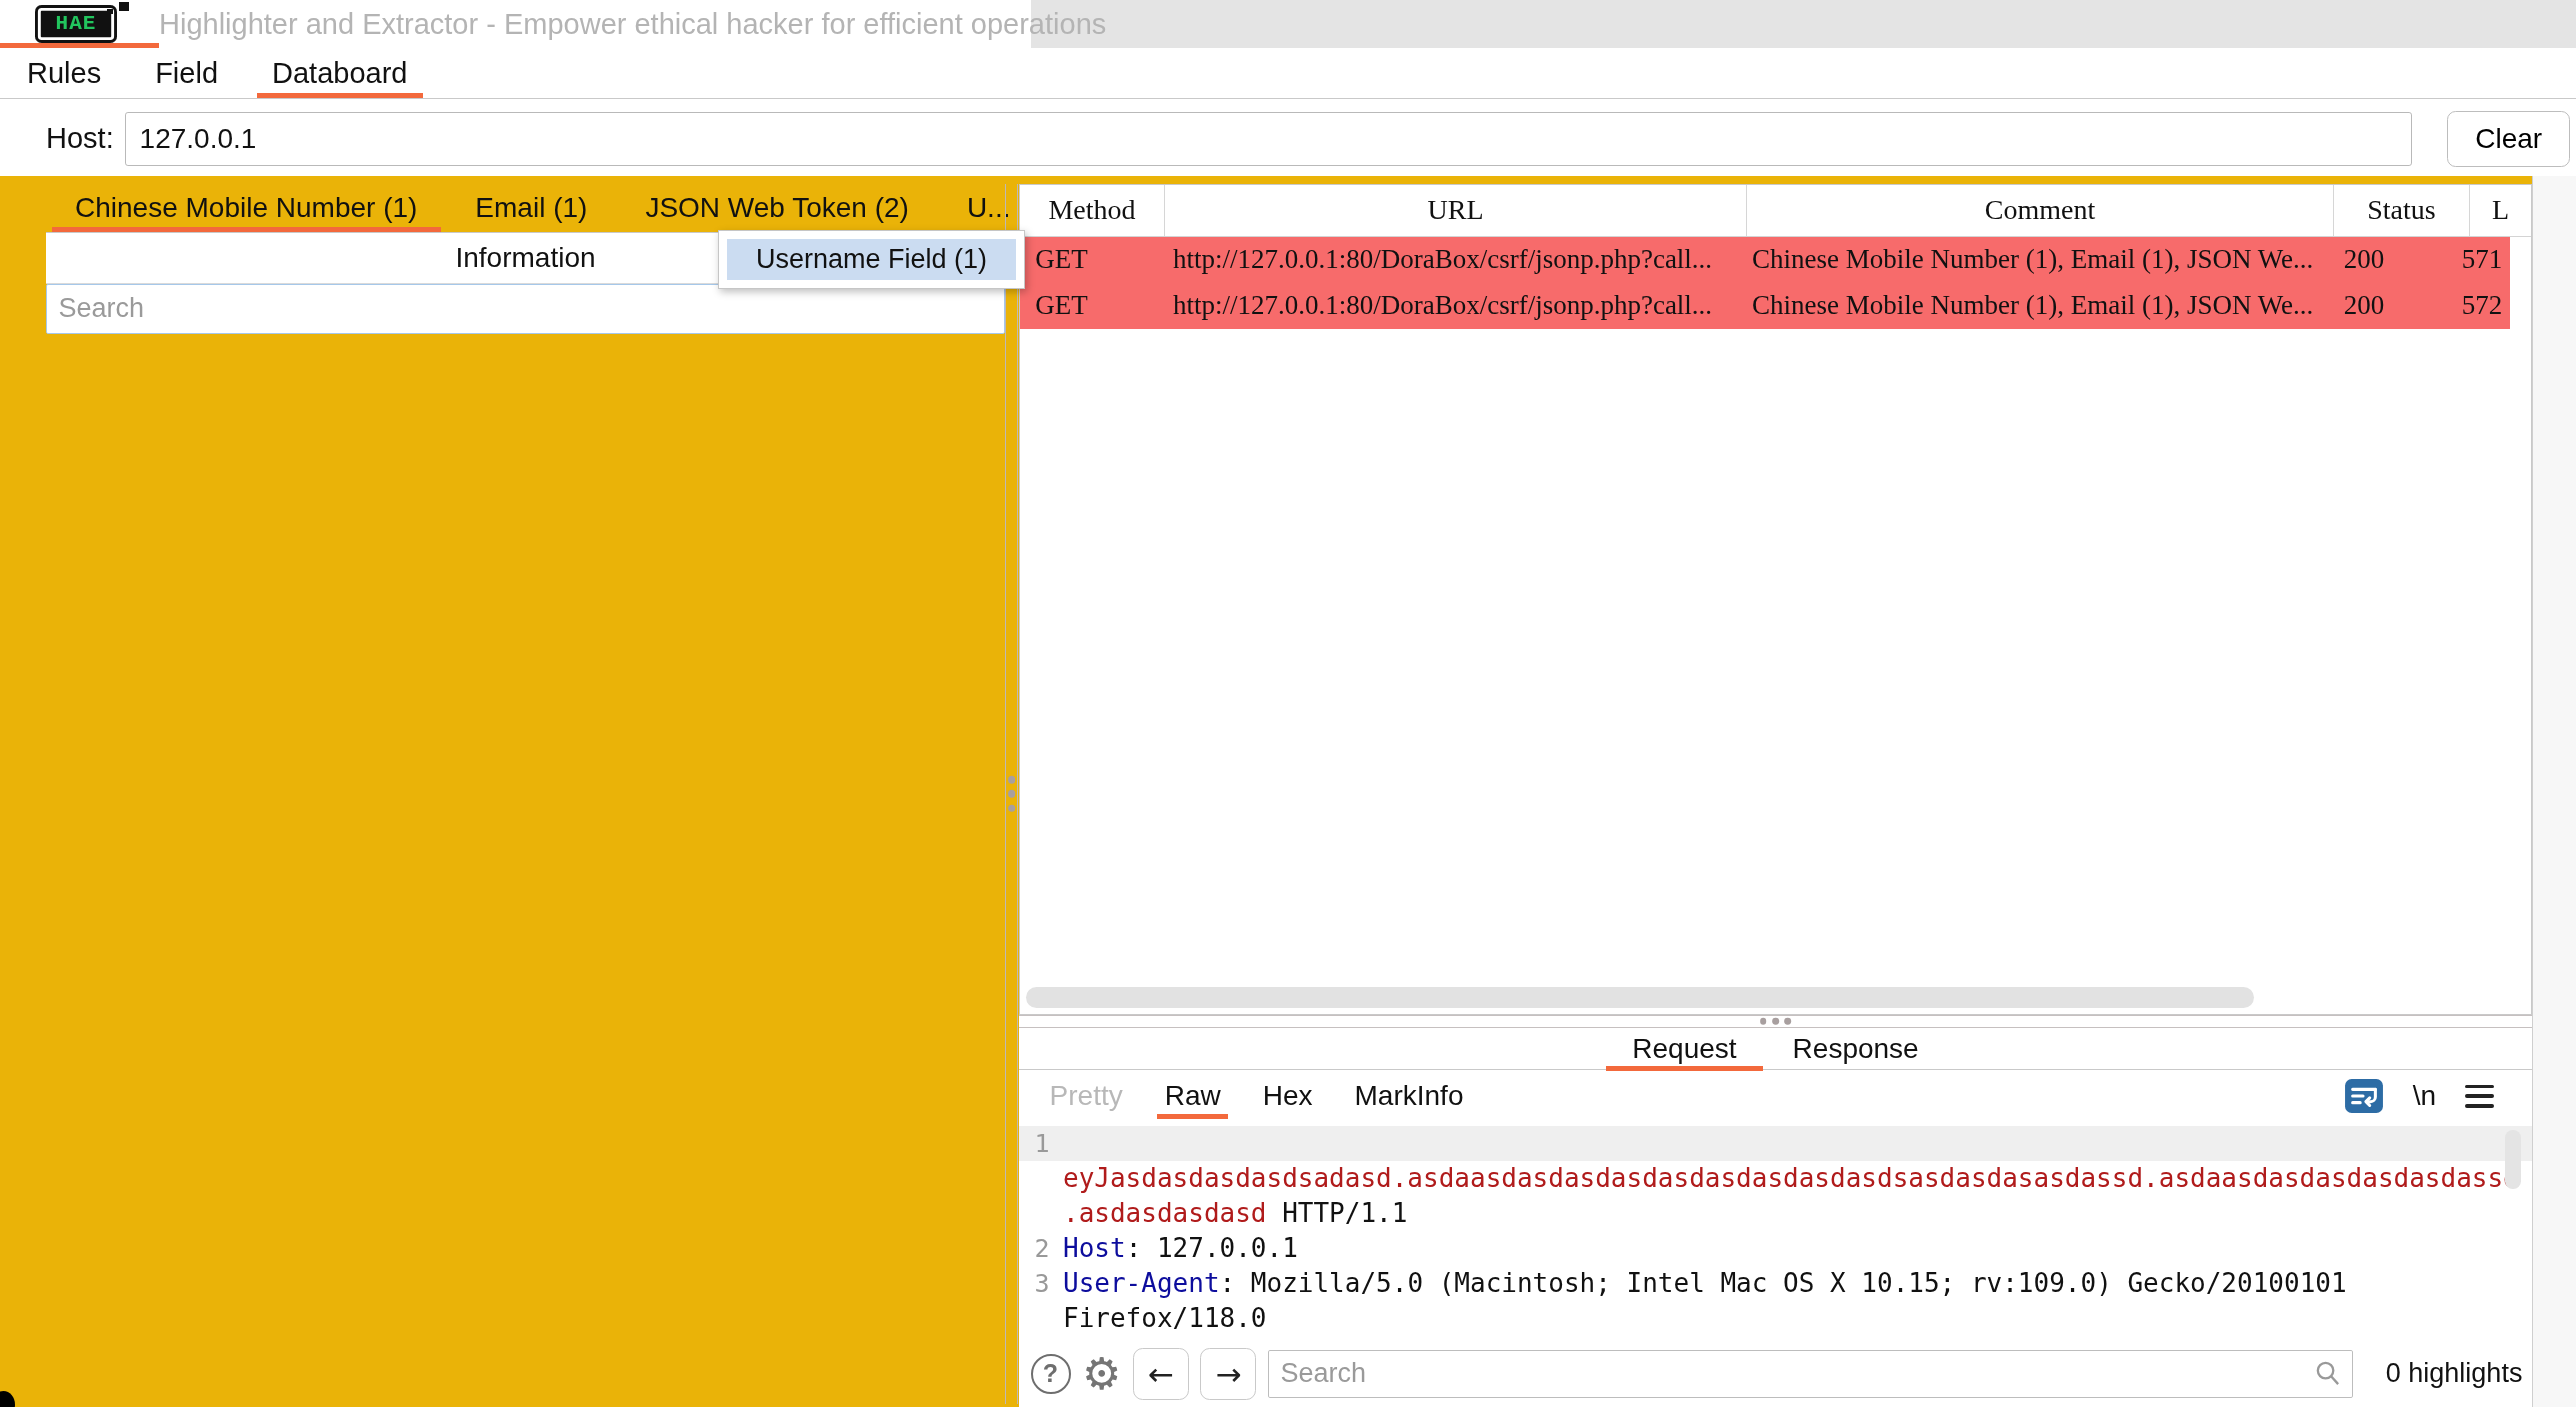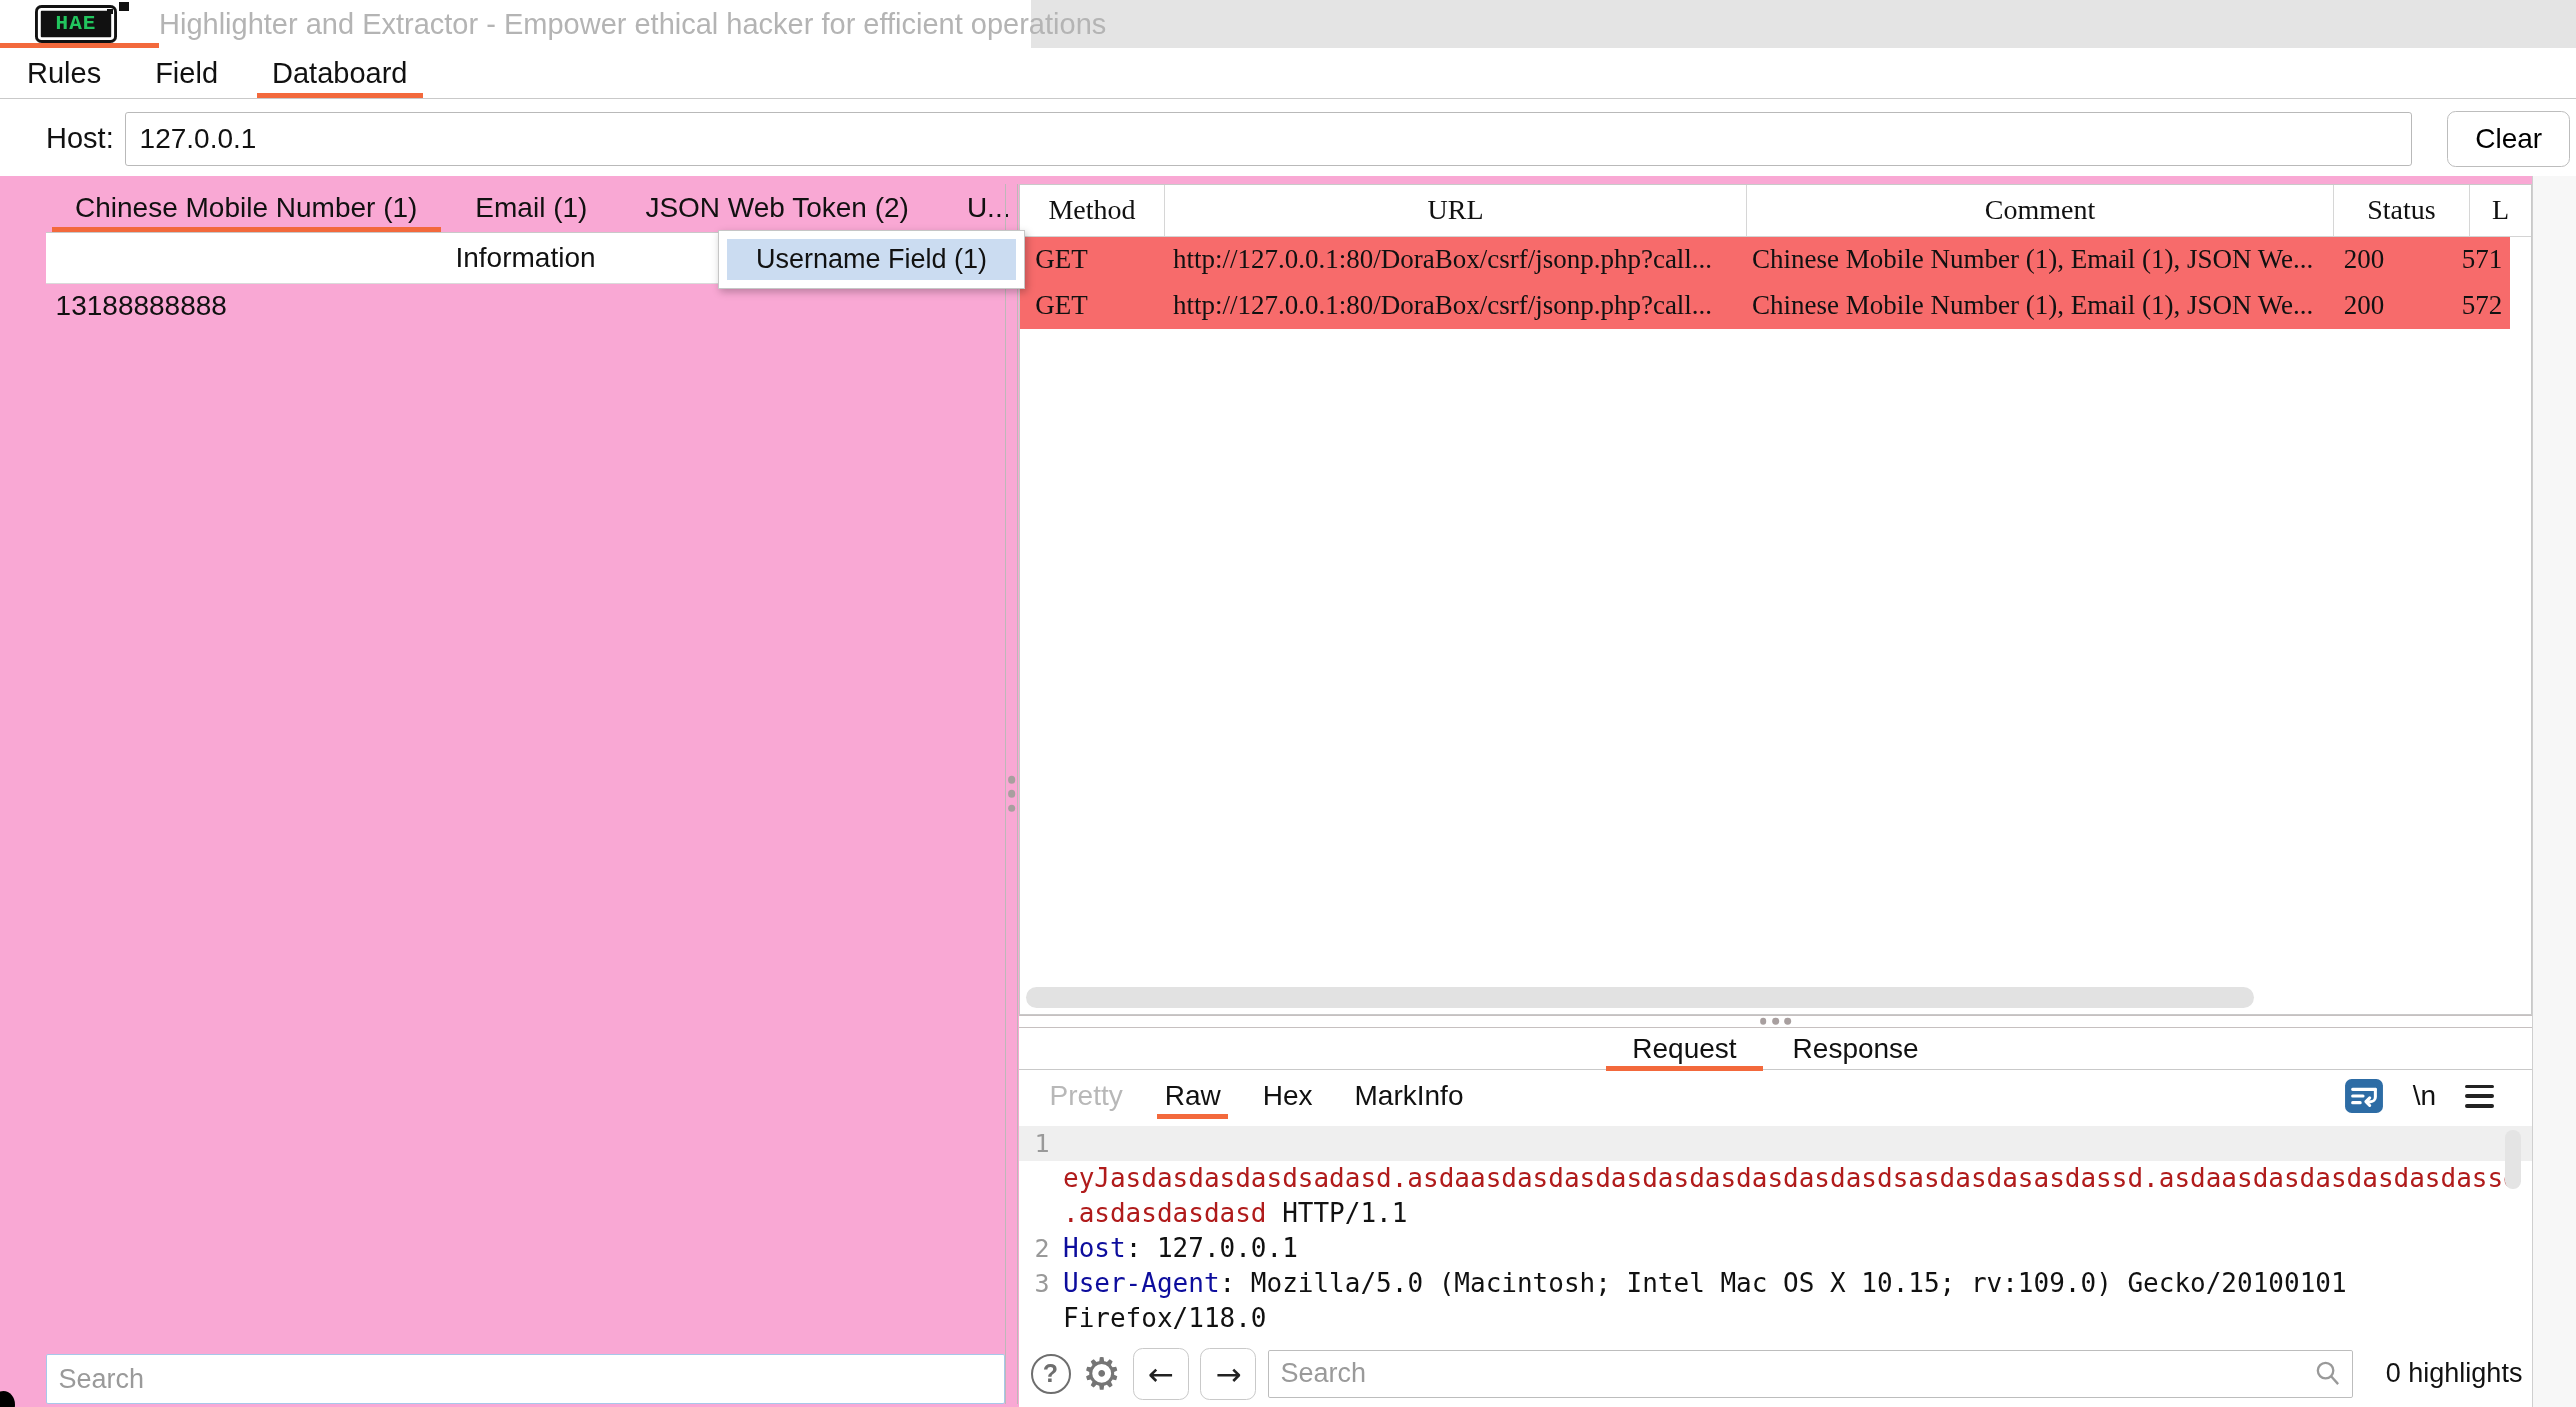--- a/index.html
+++ b/index.html
@@ -24,21 +24,21 @@
   
   .nav { position:absolute; left:0; top:48px; width:2576px; height:51px; background:#fff; border-bottom:1.9px solid #c9c9c9; display:flex; }
   .nav-tab { position:relative; height:100%; padding:0 27px; display:flex; align-items:center; font-size:29px; cursor:default; }
   .nav-tab.active::after { content:""; position:absolute; left:11.5px; right:11.5px; bottom:0; height:4.8px; background:var(--accent-orange); }
   
   .hostbar { position:absolute; left:0; top:101px; width:2576px; height:75px; display:flex; align-items:center; padding:0 5.8px 0 46px; background:#fff; }
   .host-label { font-size:29px; margin-right:11.5px; }
   .host-input { flex:1; height:54px; border:1.9px solid #b9b9b9; border-radius:2.9px; font-size:28px; padding:0 13.4px; color:#111; font-family:"Liberation Sans", sans-serif; outline:none; }
   .clear-btn { margin-left:35px; width:123px; height:56px; background:#fff; border:1.9px solid #bdbdbd; border-radius:8.6px; font-size:28px; font-family:"Liberation Sans", sans-serif; }
   
-  .content { position:absolute; left:0; top:176px; right:0; bottom:0; background:#f9a8d4; }
+  .content { position:absolute; left:0; top:176px; right:0; bottom:0; background:#eab308; }
   .right-gutter { position:absolute; left:2532px; top:0; right:0; bottom:0; background:#f7f7f7; border-left:1px solid #cfcfcf; }
   
   .left-panel { position:absolute; left:46px; top:7.7px; width:959px; bottom:3.8px; display:flex; flex-direction:column; }
   .ex-tabs { height:48px; display:flex; align-items:center; }
   .ex-tab { position:relative; height:100%; padding:0 29px; display:flex; align-items:center; font-size:28px; white-space:nowrap; }
   .ex-tab.active::after { content:""; position:absolute; left:5.8px; right:5.8px; bottom:0; height:4.8px; background:var(--accent-orange); }
   .ex-tab-nav { margin-left:auto; display:flex; align-items:center; gap:17.3px; padding-right:9.6px; }
   .chev-btn { width:33px; height:33px; display:flex; align-items:center; justify-content:center; background:transparent; border:none; }
   .ex-header { border-top:1px solid #c9c9c9; border-bottom:1px solid #dadada; height:52px; display:flex; align-items:center; justify-content:center; font-size:28px; background:#fff; }
   .ex-body { flex:1; overflow:hidden; }
@@ -164,25 +164,20 @@
               </svg>
           </button>
           <button class="chev-btn">
             <svg width="27" height="25" viewBox="0 0 28 26">
                 <polyline points="4,9 14,19 24,9" fill="none" stroke="#333" stroke-width="2.5"></polyline>
               </svg>
           </button>
         </div>
       </div>
       <div class="ex-header">Information</div>
-      <div class="ex-body">
-          <div class="ex-row">
-            <span class="lbl">13188888888</span>
-          </div>
-        </div>
       <input class="ex-search" type="text" placeholder="Search" style="">
     </div>
 
     <div class="vdivider">
       <div class="grip">
           <span class="dot"></span>
           <span class="dot"></span>
           <span class="dot"></span>
         </div>
     </div>

